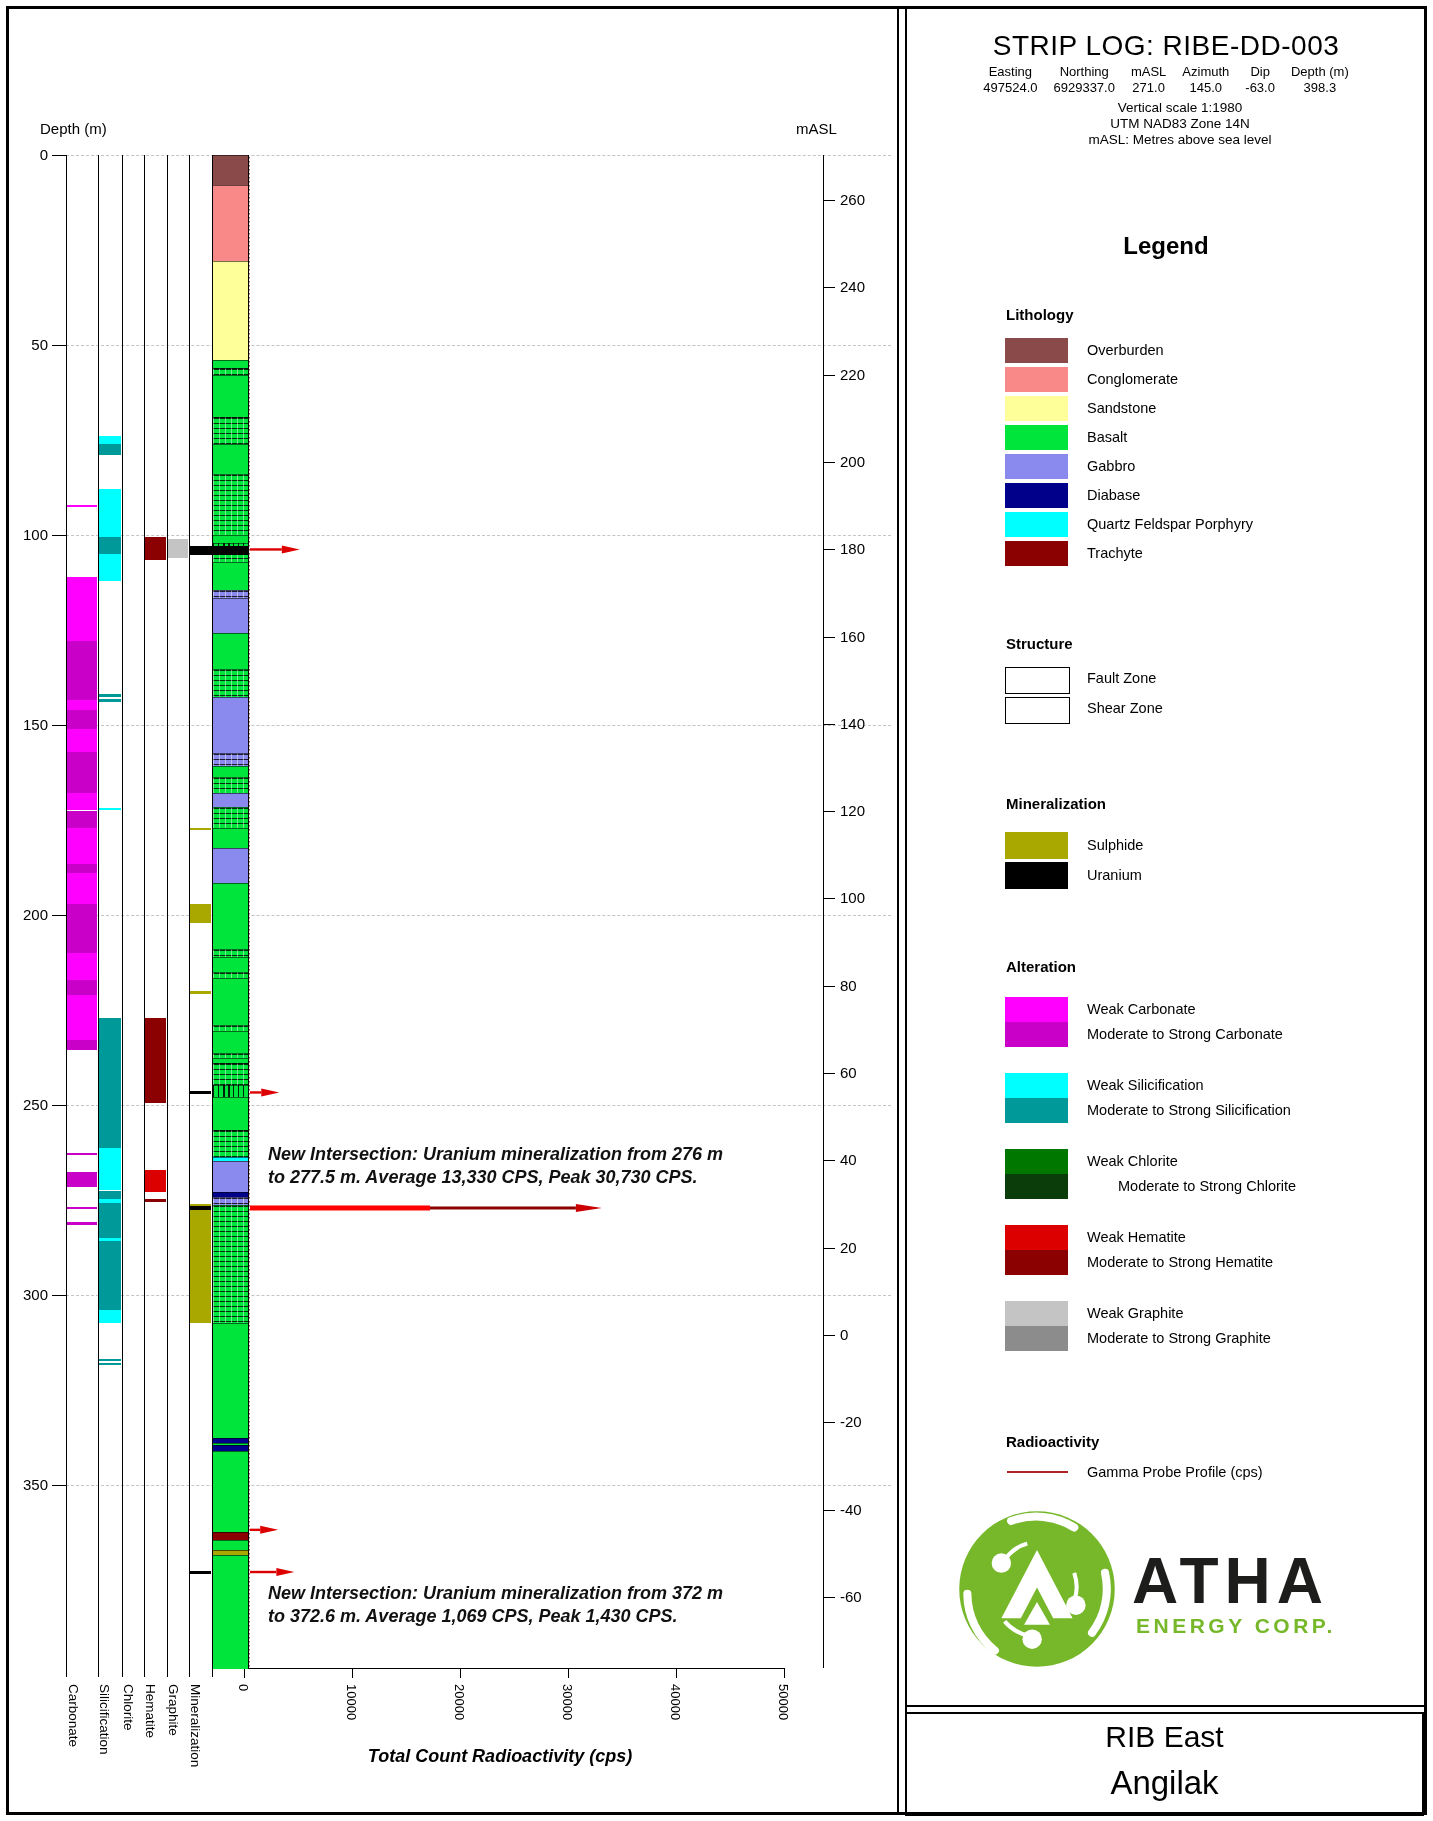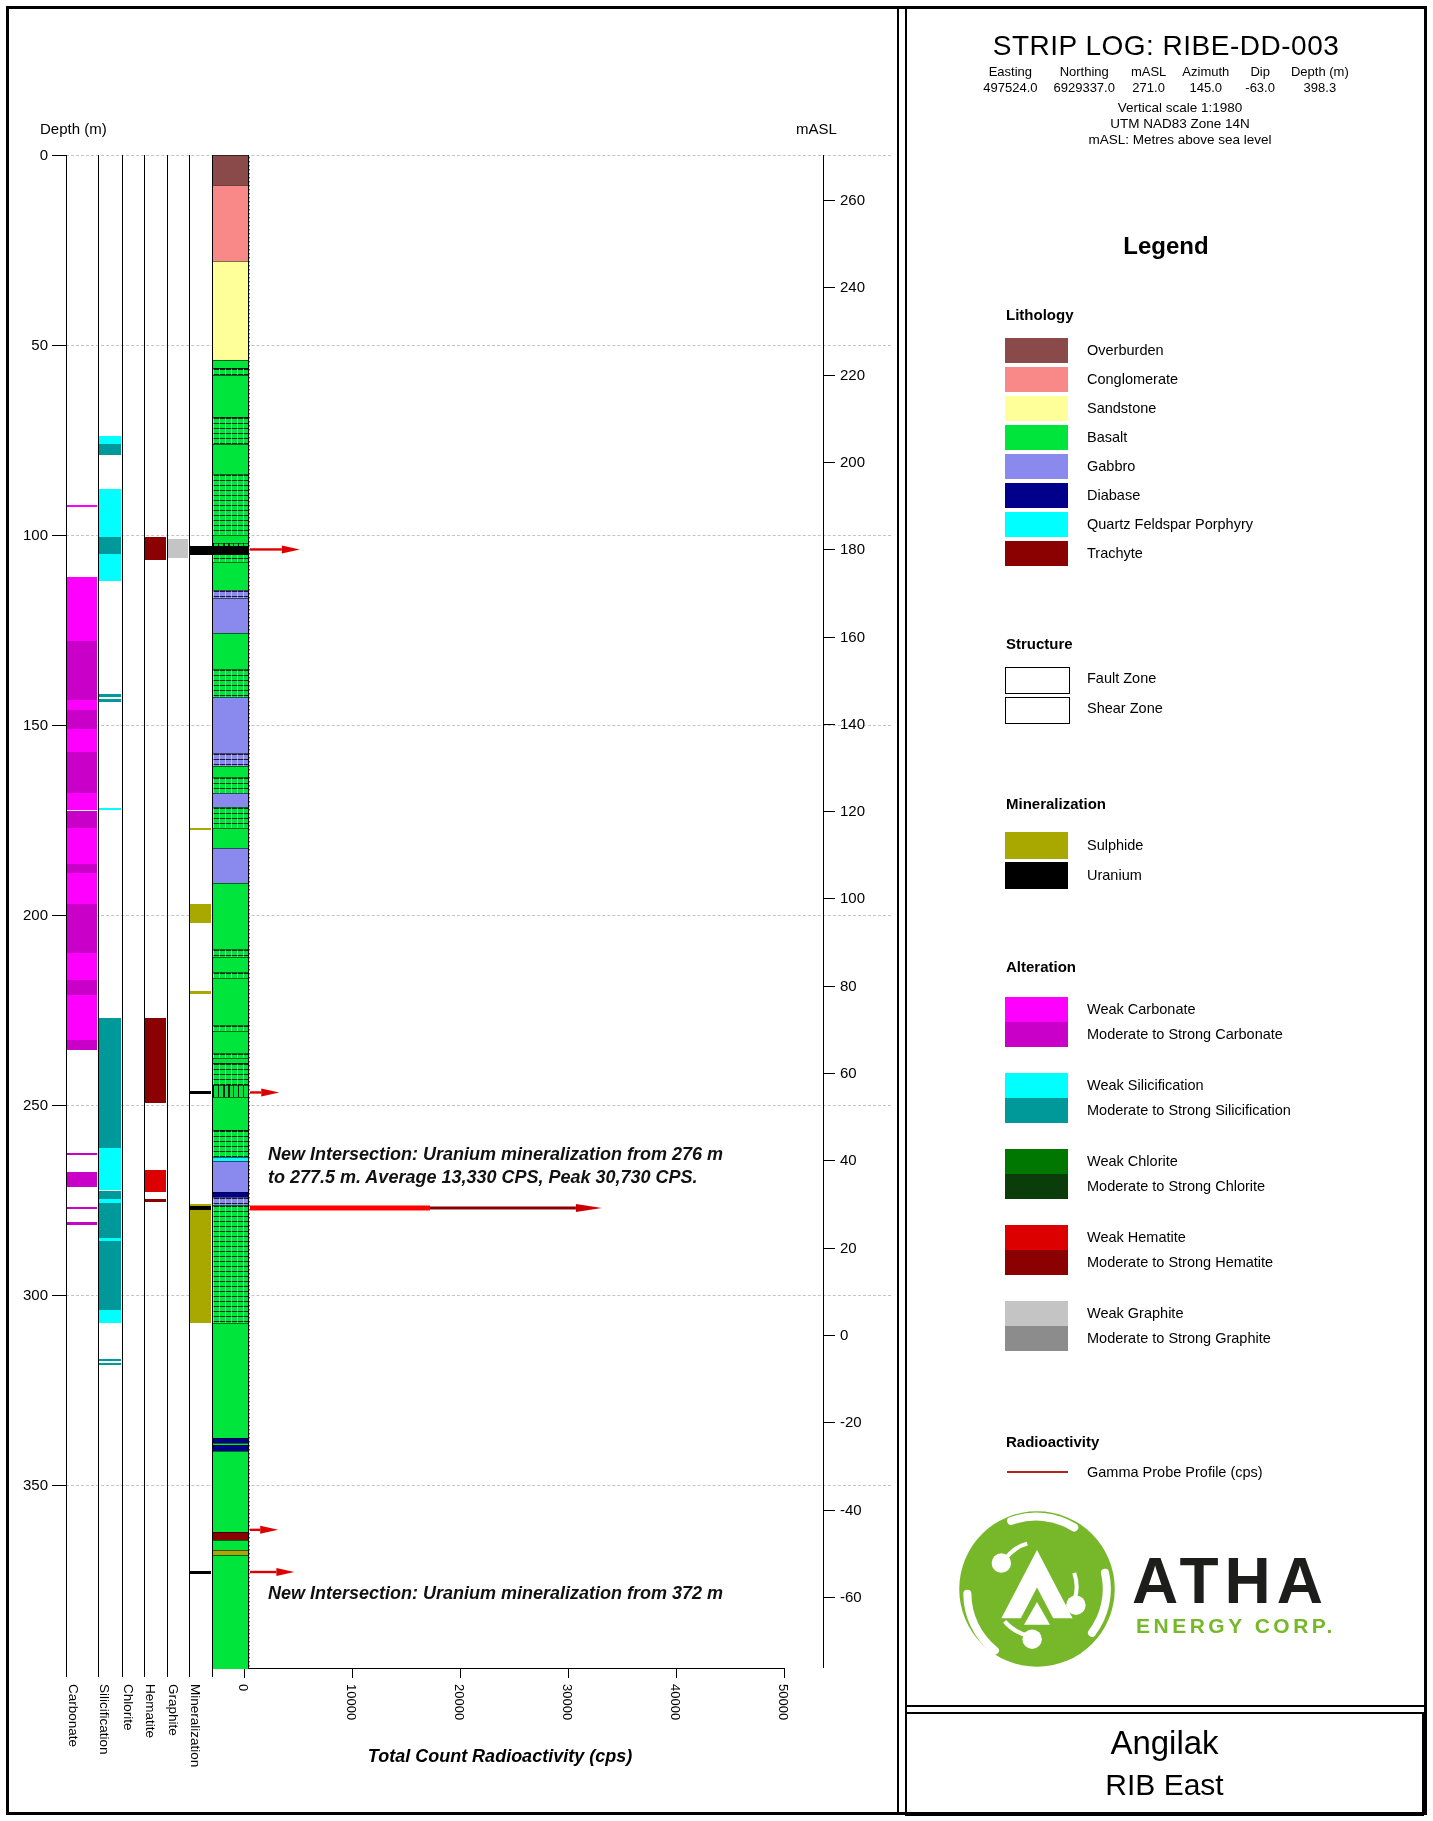--- a/index.html
+++ b/index.html
@@ -256,20 +256,21 @@
           <polygon points="260.2,1525.84 278.2,1529.84 260.2,1533.84" fill="#dd0000"></polygon>
           <rect x="250" y="1570.8199999999997" width="26.399999999999977" height="2.4" fill="#dd0000"></rect>
           <polygon points="276.4,1568.0199999999998 294.4,1572.0199999999998 276.4,1576.0199999999998" fill="#dd0000"></polygon>
         </svg>
         <div class="annotation" style="left: 268px; top: 1143px; position: absolute;">
           <div>New Intersection: Uranium mineralization from 276 m</div>
           <div>to 277.5 m. Average 13,330 CPS, Peak 30,730 CPS.</div>
         </div>
         <div class="annotation" style="left: 268px; top: 1582px; position: absolute;">
           <div>New Intersection: Uranium mineralization from 372 m</div>
+          <div>to 372.6 m. Average 1,069 CPS, Peak 1,430 CPS.</div>
         </div>
       </div>
     <div class="abs" style="left:330px;top:1746px;width:340px;text-align:center;font-size:18px;font-weight:bold;font-style:italic;">Total Count Radioactivity (cps)</div>
   </div>
 
   <div class="abs" style="left:897px;top:9px;width:2px;height:1803px;background:#000;"></div>
   <div class="abs" style="left:905px;top:9px;width:2px;height:1803px;background:#000;"></div>
 
   <div id="right-panel">
     <div class="rp-center page-title" style="top:30px;">STRIP LOG: RIBE-DD-003</div>
@@ -342,21 +343,21 @@
         <div class="swatch-lbl" style="top: 1000.5px; position: absolute;">Weak Carbonate</div>
         <div class="swatch" style="top: 1022px; height: 25px; position: absolute; background: rgb(200, 0, 200);"></div>
         <div class="swatch-lbl" style="top: 1025.5px; position: absolute;">Moderate to Strong Carbonate</div>
         <div class="swatch" style="top: 1073px; height: 25px; position: absolute; background: rgb(0, 255, 255);"></div>
         <div class="swatch-lbl" style="top: 1076.5px; position: absolute;">Weak Silicification</div>
         <div class="swatch" style="top: 1098px; height: 25px; position: absolute; background: rgb(0, 153, 153);"></div>
         <div class="swatch-lbl" style="top: 1101.5px; position: absolute;">Moderate to Strong Silicification</div>
         <div class="swatch" style="top: 1149px; height: 25px; position: absolute; background: rgb(0, 120, 0);"></div>
         <div class="swatch-lbl" style="top: 1152.5px; position: absolute;">Weak Chlorite</div>
         <div class="swatch" style="top: 1174px; height: 25px; position: absolute; background: rgb(10, 61, 10);"></div>
-        <div class="swatch-lbl" style="top: 1177.5px; position: absolute;">Moderate to Strong Chlorite</div>
+        <div class="swatch-lbl" style="top: 1177.5px; position: absolute; margin-left: 31px;">Moderate to Strong Chlorite</div>
         <div class="swatch" style="top: 1225px; height: 25px; position: absolute; background: rgb(220, 0, 0);"></div>
         <div class="swatch-lbl" style="top: 1228.5px; position: absolute;">Weak Hematite</div>
         <div class="swatch" style="top: 1250px; height: 25px; position: absolute; background: rgb(139, 0, 0);"></div>
         <div class="swatch-lbl" style="top: 1253.5px; position: absolute;">Moderate to Strong Hematite</div>
         <div class="swatch" style="top: 1301px; height: 25px; position: absolute; background: rgb(196, 196, 196);"></div>
         <div class="swatch-lbl" style="top: 1304.5px; position: absolute;">Weak Graphite</div>
         <div class="swatch" style="top: 1326px; height: 25px; position: absolute; background: rgb(140, 140, 140);"></div>
         <div class="swatch-lbl" style="top: 1329.5px; position: absolute;">Moderate to Strong Graphite</div>
       </div>
 
@@ -380,16 +381,16 @@
       <circle cx="47" cy="81" r="6" fill="#fff"></circle>
       <path d="M50 26 L72 68 L60 68 L50 49 L40 68 L28 68 Z" fill="#fff"></path>
       <path d="M50 58 L58 72 L42 72 Z" fill="#fff"></path>
     </svg>
     <div class="logo-text-main" style="left:1132px;top:1544px;">ATHA</div>
     <div class="logo-text-sub" style="left:1136px;top:1614px;">ENERGY CORP.</div>
   </div>
 
   <div class="hline" style="left:905px;top:1705px;width:519px;height:2px;"></div>
   <div class="footer-box" style="left:905px;top:1712px;width:515px;height:100px;">
+    <div style="font-size:30px;margin-top:6px;">RIB East</div>
     <div style="font-size:33px;margin-top:10px;">Angilak</div>
-    <div style="font-size:30px;margin-top:6px;">RIB East</div>
   </div>
 </div>
 
 </body></html>

